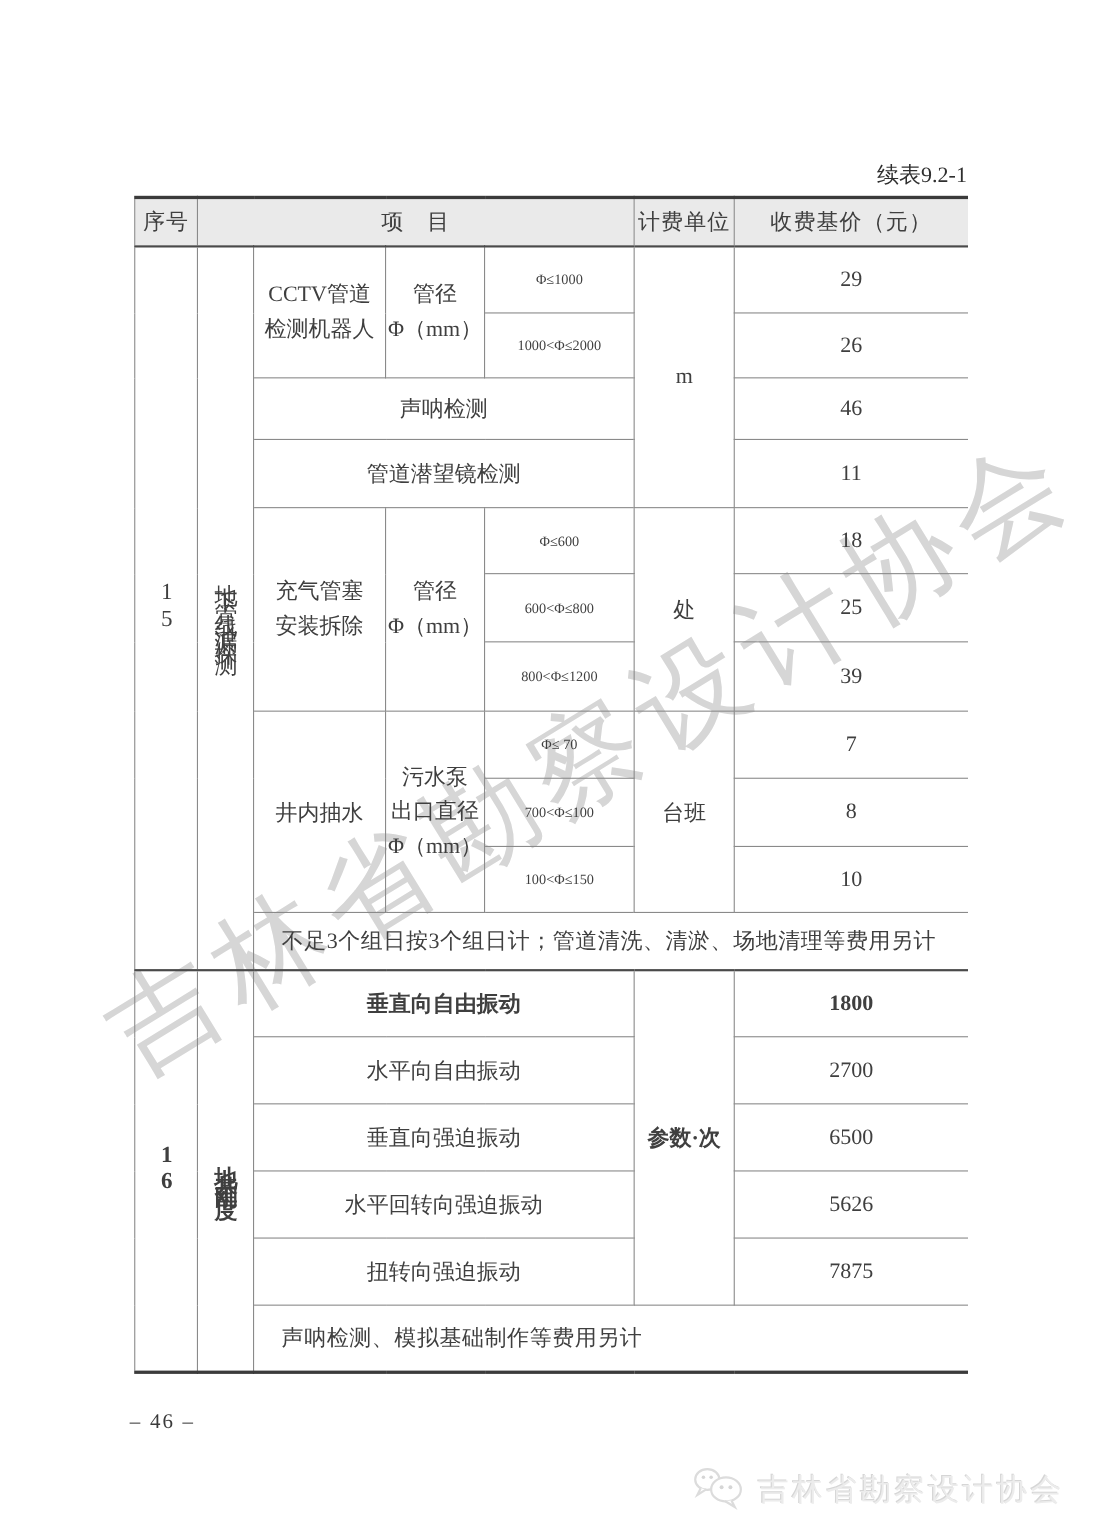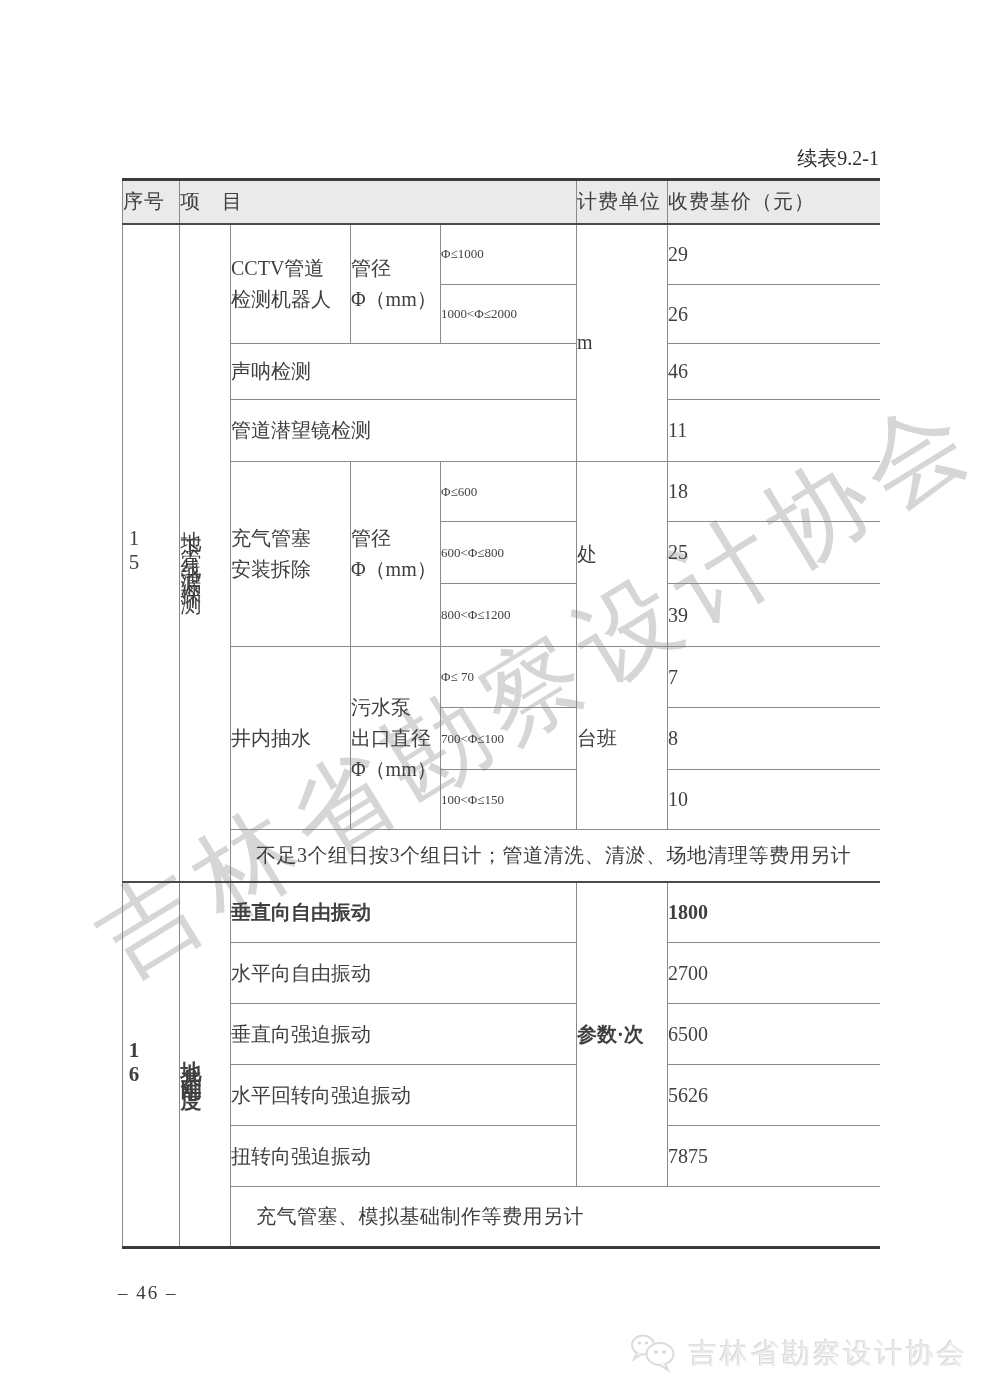--- a/index.html
+++ b/index.html
@@ -42,21 +42,21 @@
     border-collapse:collapse;
     table-layout:fixed;
     background:transparent;
     border-top:3px solid #3b3b3b;
     border-bottom:3px solid #3b3b3b;
     border-left:1px solid #c2c2c2;
   }
   td{
     border:1px solid #8a8a8a;
     border-right-width:1px;
-    text-align:left;
+    text-align:center;
     vertical-align:middle;
     padding:0;
     font-size:20px;
     color:#3f3f3f;
     overflow:hidden;
   }
   td.last{border-right:none;}
   td.pre{white-space:pre-line;line-height:1.55;margin-top:27px;}
   tr.hdr td{
     background:#eaeaea;
@@ -209,21 +209,21 @@
     </tr>
     <tr style="height:61px">
       <td colspan="3">水平回转向强迫振动</td>
       <td class="last">5626</td>
     </tr>
     <tr style="height:61px">
       <td colspan="3">扭转向强迫振动</td>
       <td class="last">7875</td>
     </tr>
     <tr style="height:61px">
-      <td colspan="5" class="note last">充气管塞、模拟基础制作等费用另计</td>
+      <td colspan="5" class="note last">声呐检测、模拟基础制作等费用另计</td>
     </tr>
   </tbody>
     </table>
 
   <div class="footer-page">– 46 –</div>
 
   <div class="footer-brand">
     <span>
       <svg width="52" height="44" viewBox="0 0 52 44">
         <g fill="none" stroke="#dcdcdc" stroke-width="2">

